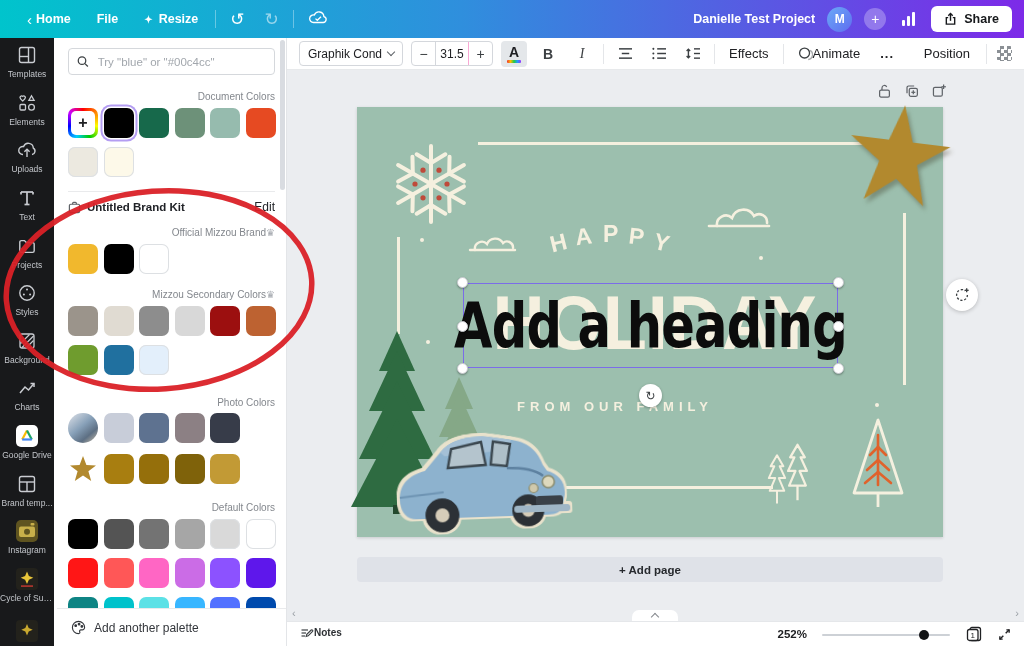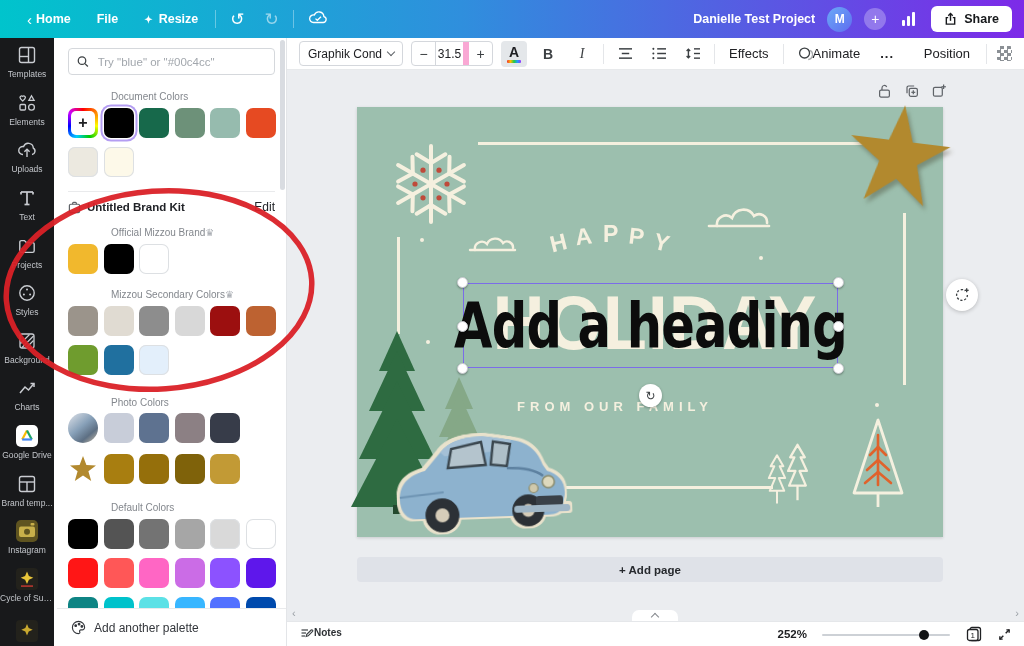--- a/index.html
+++ b/index.html
@@ -33,21 +33,21 @@
   .sb-item{height:47.6px;display:flex;flex-direction:column;align-items:center;justify-content:center;gap:3px;cursor:pointer;}
   .sb-icon{height:22px;display:flex;align-items:center;justify-content:center;}
   .sb-label{font-size:8.5px;color:#c3c6cb;max-width:54px;white-space:nowrap;overflow:hidden;text-overflow:ellipsis;}
 
   
   .panel{position:absolute;left:57px;top:38px;width:230px;height:608px;background:#fff;border-right:1px solid #e3e5e8;overflow:hidden;z-index:3;}
   .panel-inner{padding:0 11px;}
   .search-box{margin-top:10px;height:27px;border:1px solid #d5d8dc;border-radius:4px;display:flex;align-items:center;gap:7px;padding:0 8px;background:#fff;}
   .search-box input{border:none;outline:none;width:100%;font-size:11.5px;color:#202124;background:transparent;}
   .search-box input::placeholder{color:#a2a7ad;}
-  .sec-label{font-size:10px;color:#83878d;display:flex;align-items:center;justify-content:flex-start;padding-left:43px;}
+  .sec-label{font-size:10px;color:#83878d;display:flex;align-items:center;justify-content:flex-end;padding-left:43px;}
   .crown{color:#a7abb1;font-size:10px;}
   .sw-grid{display:flex;flex-wrap:wrap;gap:9px 5.5px;width:208px;}
   .swatch{width:30px;height:30px;border-radius:7px;flex:0 0 auto;cursor:pointer;}
   .swatch.bordered{box-shadow:inset 0 0 0 1px #dde0e3;}
   .swatch.selected{box-shadow:0 0 0 1.5px #fff,0 0 0 3.5px #b49df2;}
   .swatch.add{background:conic-gradient(#f00,#f80,#ff0,#0c0,#0cf,#00f,#c0f,#f00);position:relative;display:flex;align-items:center;justify-content:center;}
   .swatch.add::before{content:"";position:absolute;inset:3px;background:#fff;border-radius:5px;}
   .swatch.add .plus{position:relative;z-index:1;font-size:16px;font-weight:600;color:#202124;line-height:1;}
   .divider{height:1px;background:#e9eaec;margin:14px 0 0;}
   .bk-header{margin-top:8px;display:flex;align-items:center;gap:6px;}
@@ -62,21 +62,21 @@
 
   
   .toolbar{position:absolute;left:287px;top:38px;width:737px;height:32px;background:#fff;border-bottom:1px solid #e7e9eb;
     display:flex;align-items:center;gap:8px;padding:0 12px;z-index:2;}
   .font-select{width:104px;height:25px;border:1px solid #d4d7dc;border-radius:4px;display:flex;align-items:center;
     justify-content:space-between;padding:0 8px;font-size:12px;color:#202124;cursor:pointer;white-space:nowrap;}
   .chev-down{width:6px;height:6px;border-right:1.5px solid #5f6368;border-bottom:1.5px solid #5f6368;transform:rotate(45deg);margin-top:-3px;}
   .stepper{height:25px;border:1px solid #d4d7dc;border-radius:4px;display:flex;align-items:stretch;}
   .step-btn{width:23px;display:flex;align-items:center;justify-content:center;font-size:14px;color:#3c4043;cursor:pointer;}
   .step-val{width:34px;display:flex;align-items:center;justify-content:center;font-size:12px;color:#202124;
-    border-left:1px solid #d4d7dc;border-right:6px solid #f9a8d4;}
+    border-left:1px solid #d4d7dc;border-right:1px solid #f9a8d4;}
   .tool-btn{height:26px;min-width:26px;display:flex;align-items:center;justify-content:center;border-radius:4px;cursor:pointer;color:#3c4043;}
   .tool-btn.active{background:#e4e7ea;}
   .ta-wrap{display:flex;flex-direction:column;align-items:center;line-height:1;}
   .ta{font-size:14px;font-weight:700;color:#202124;}
   .rainbow{width:14px;height:3px;border-radius:1px;margin-top:1px;background:linear-gradient(90deg,#e33,#fb0,#2c4,#29f,#93f);}
   .bold-b{font-size:14px;font-weight:700;}
   .italic-i{font-family:"Liberation Serif",serif;font-style:italic;font-size:14px;}
   .v-sep{width:1px;height:20px;background:#e4e6e9;}
   .tool-label{font-size:13px;color:#202124;padding:0 6px;cursor:pointer;white-space:nowrap;}
   .more-dots{font-size:13px;font-weight:700;letter-spacing:1px;color:#202124;padding:0 6px;cursor:pointer;}

